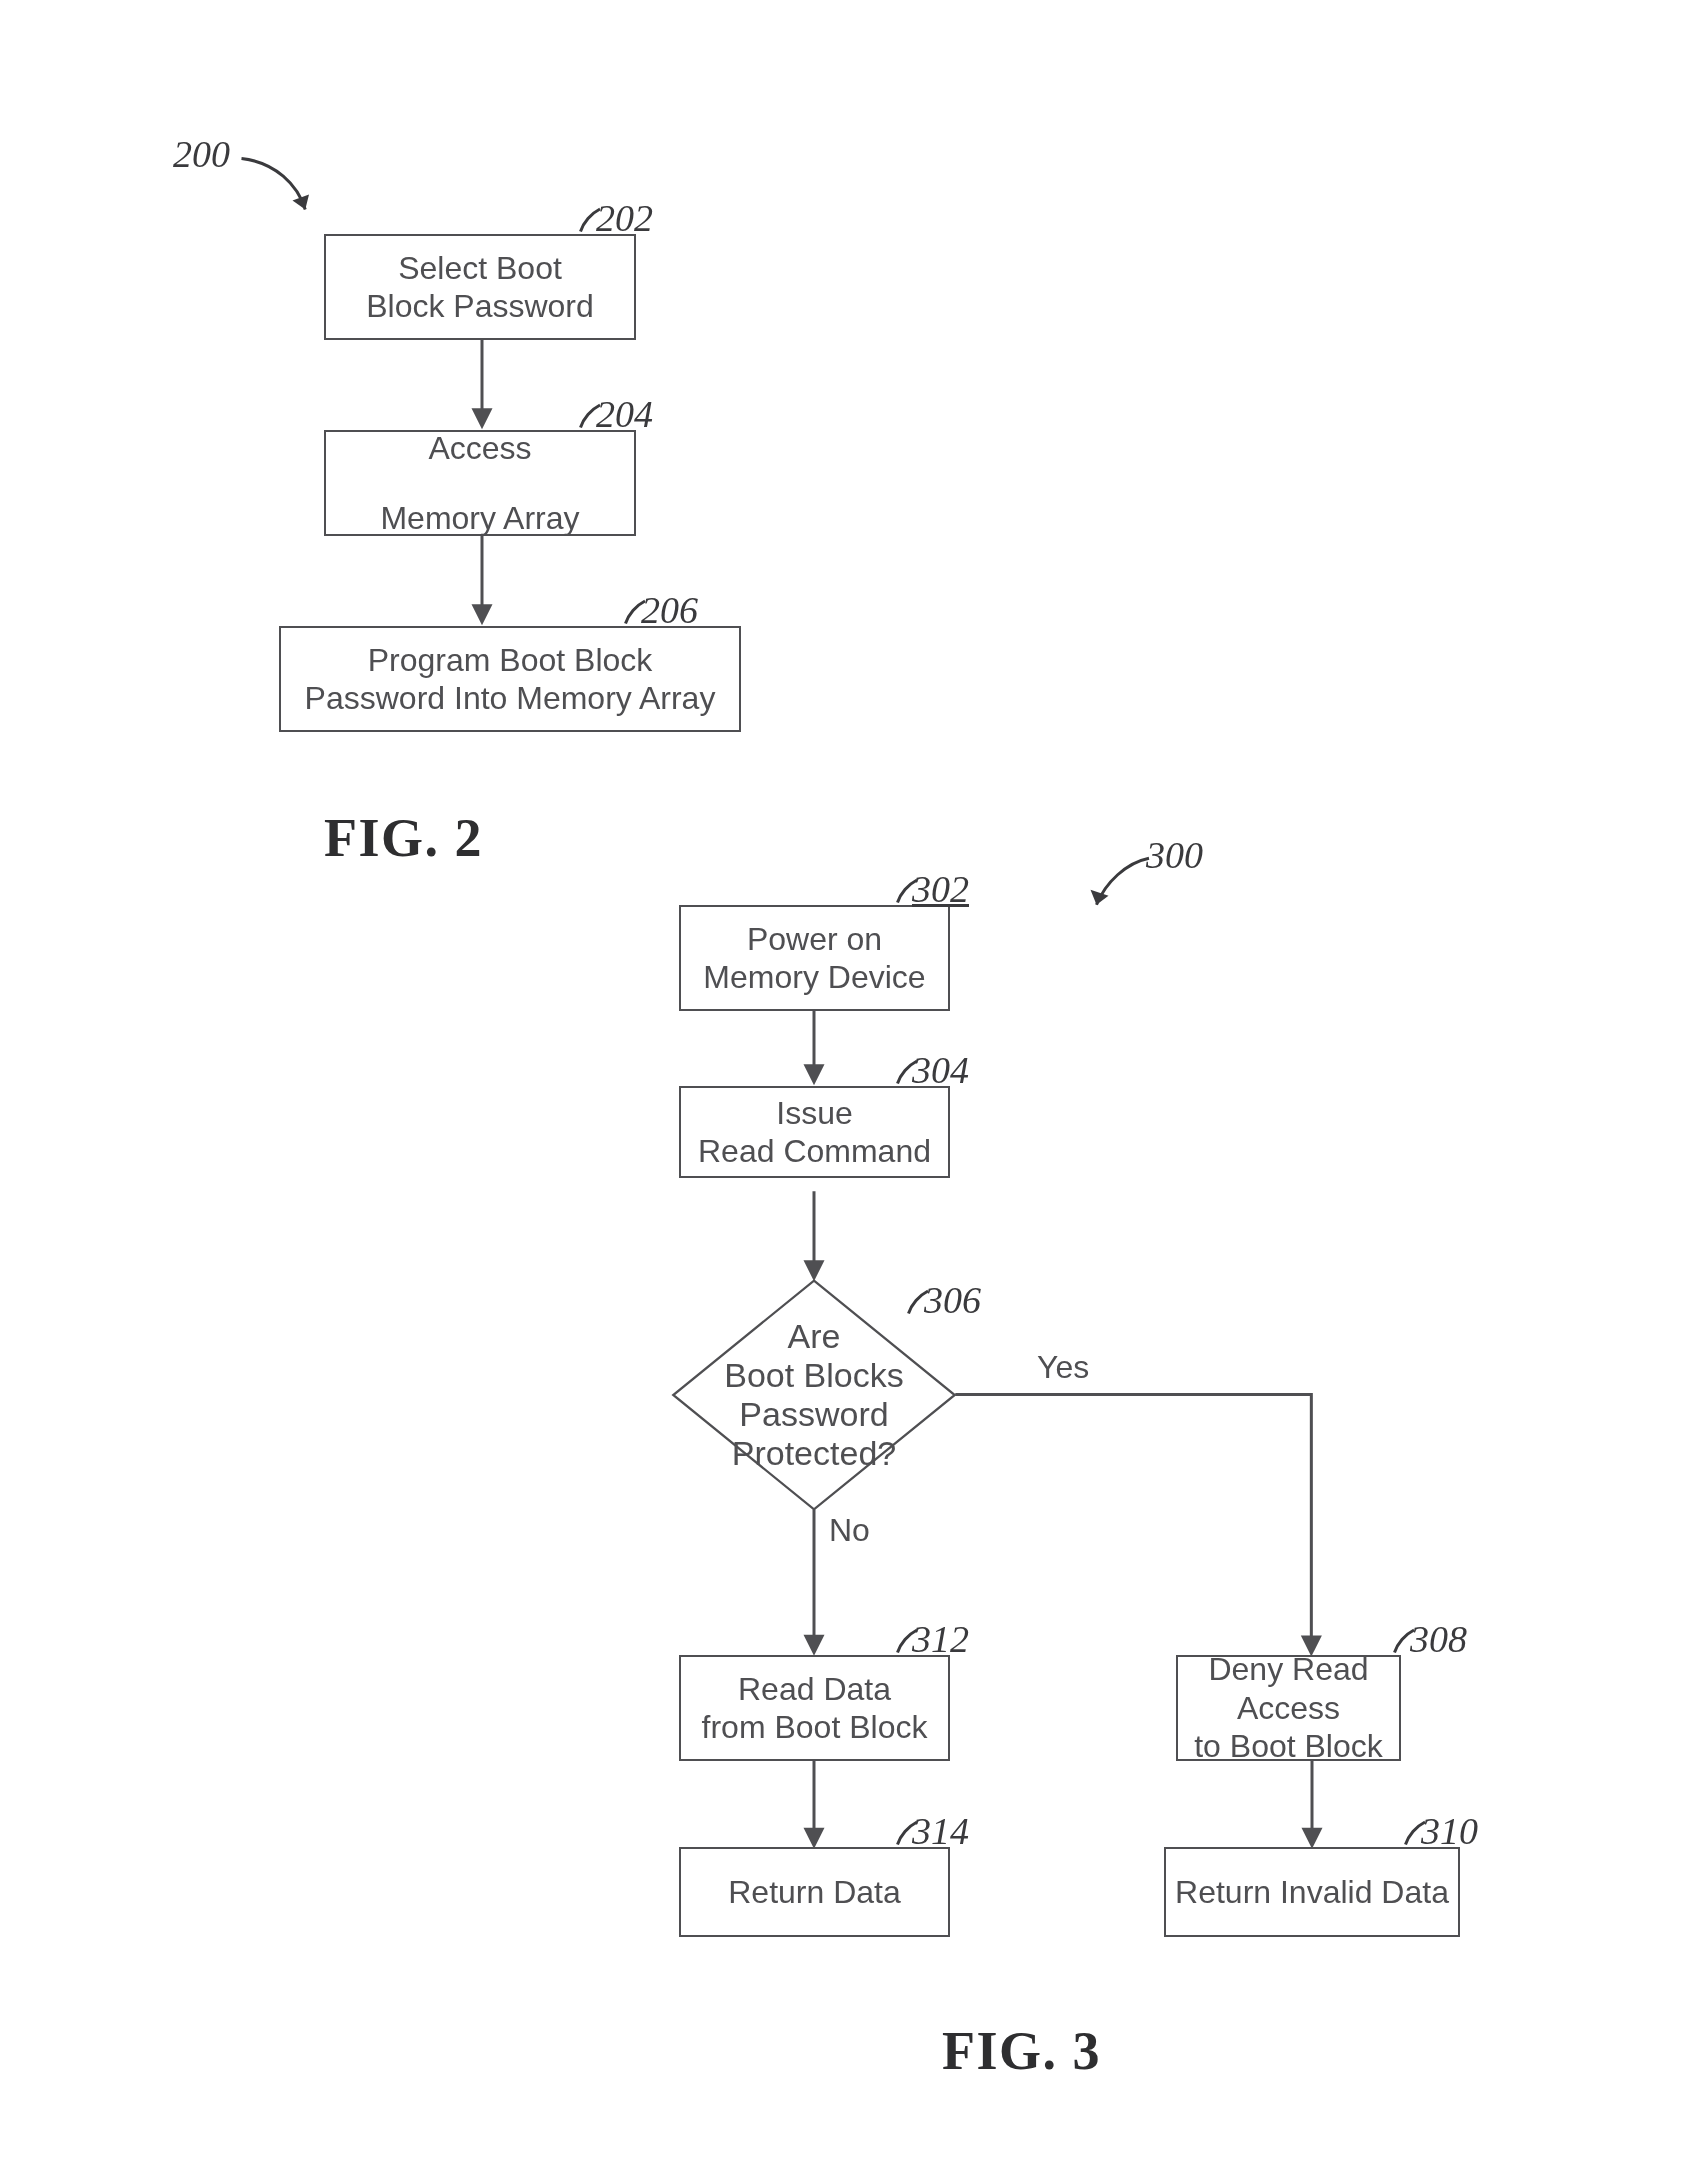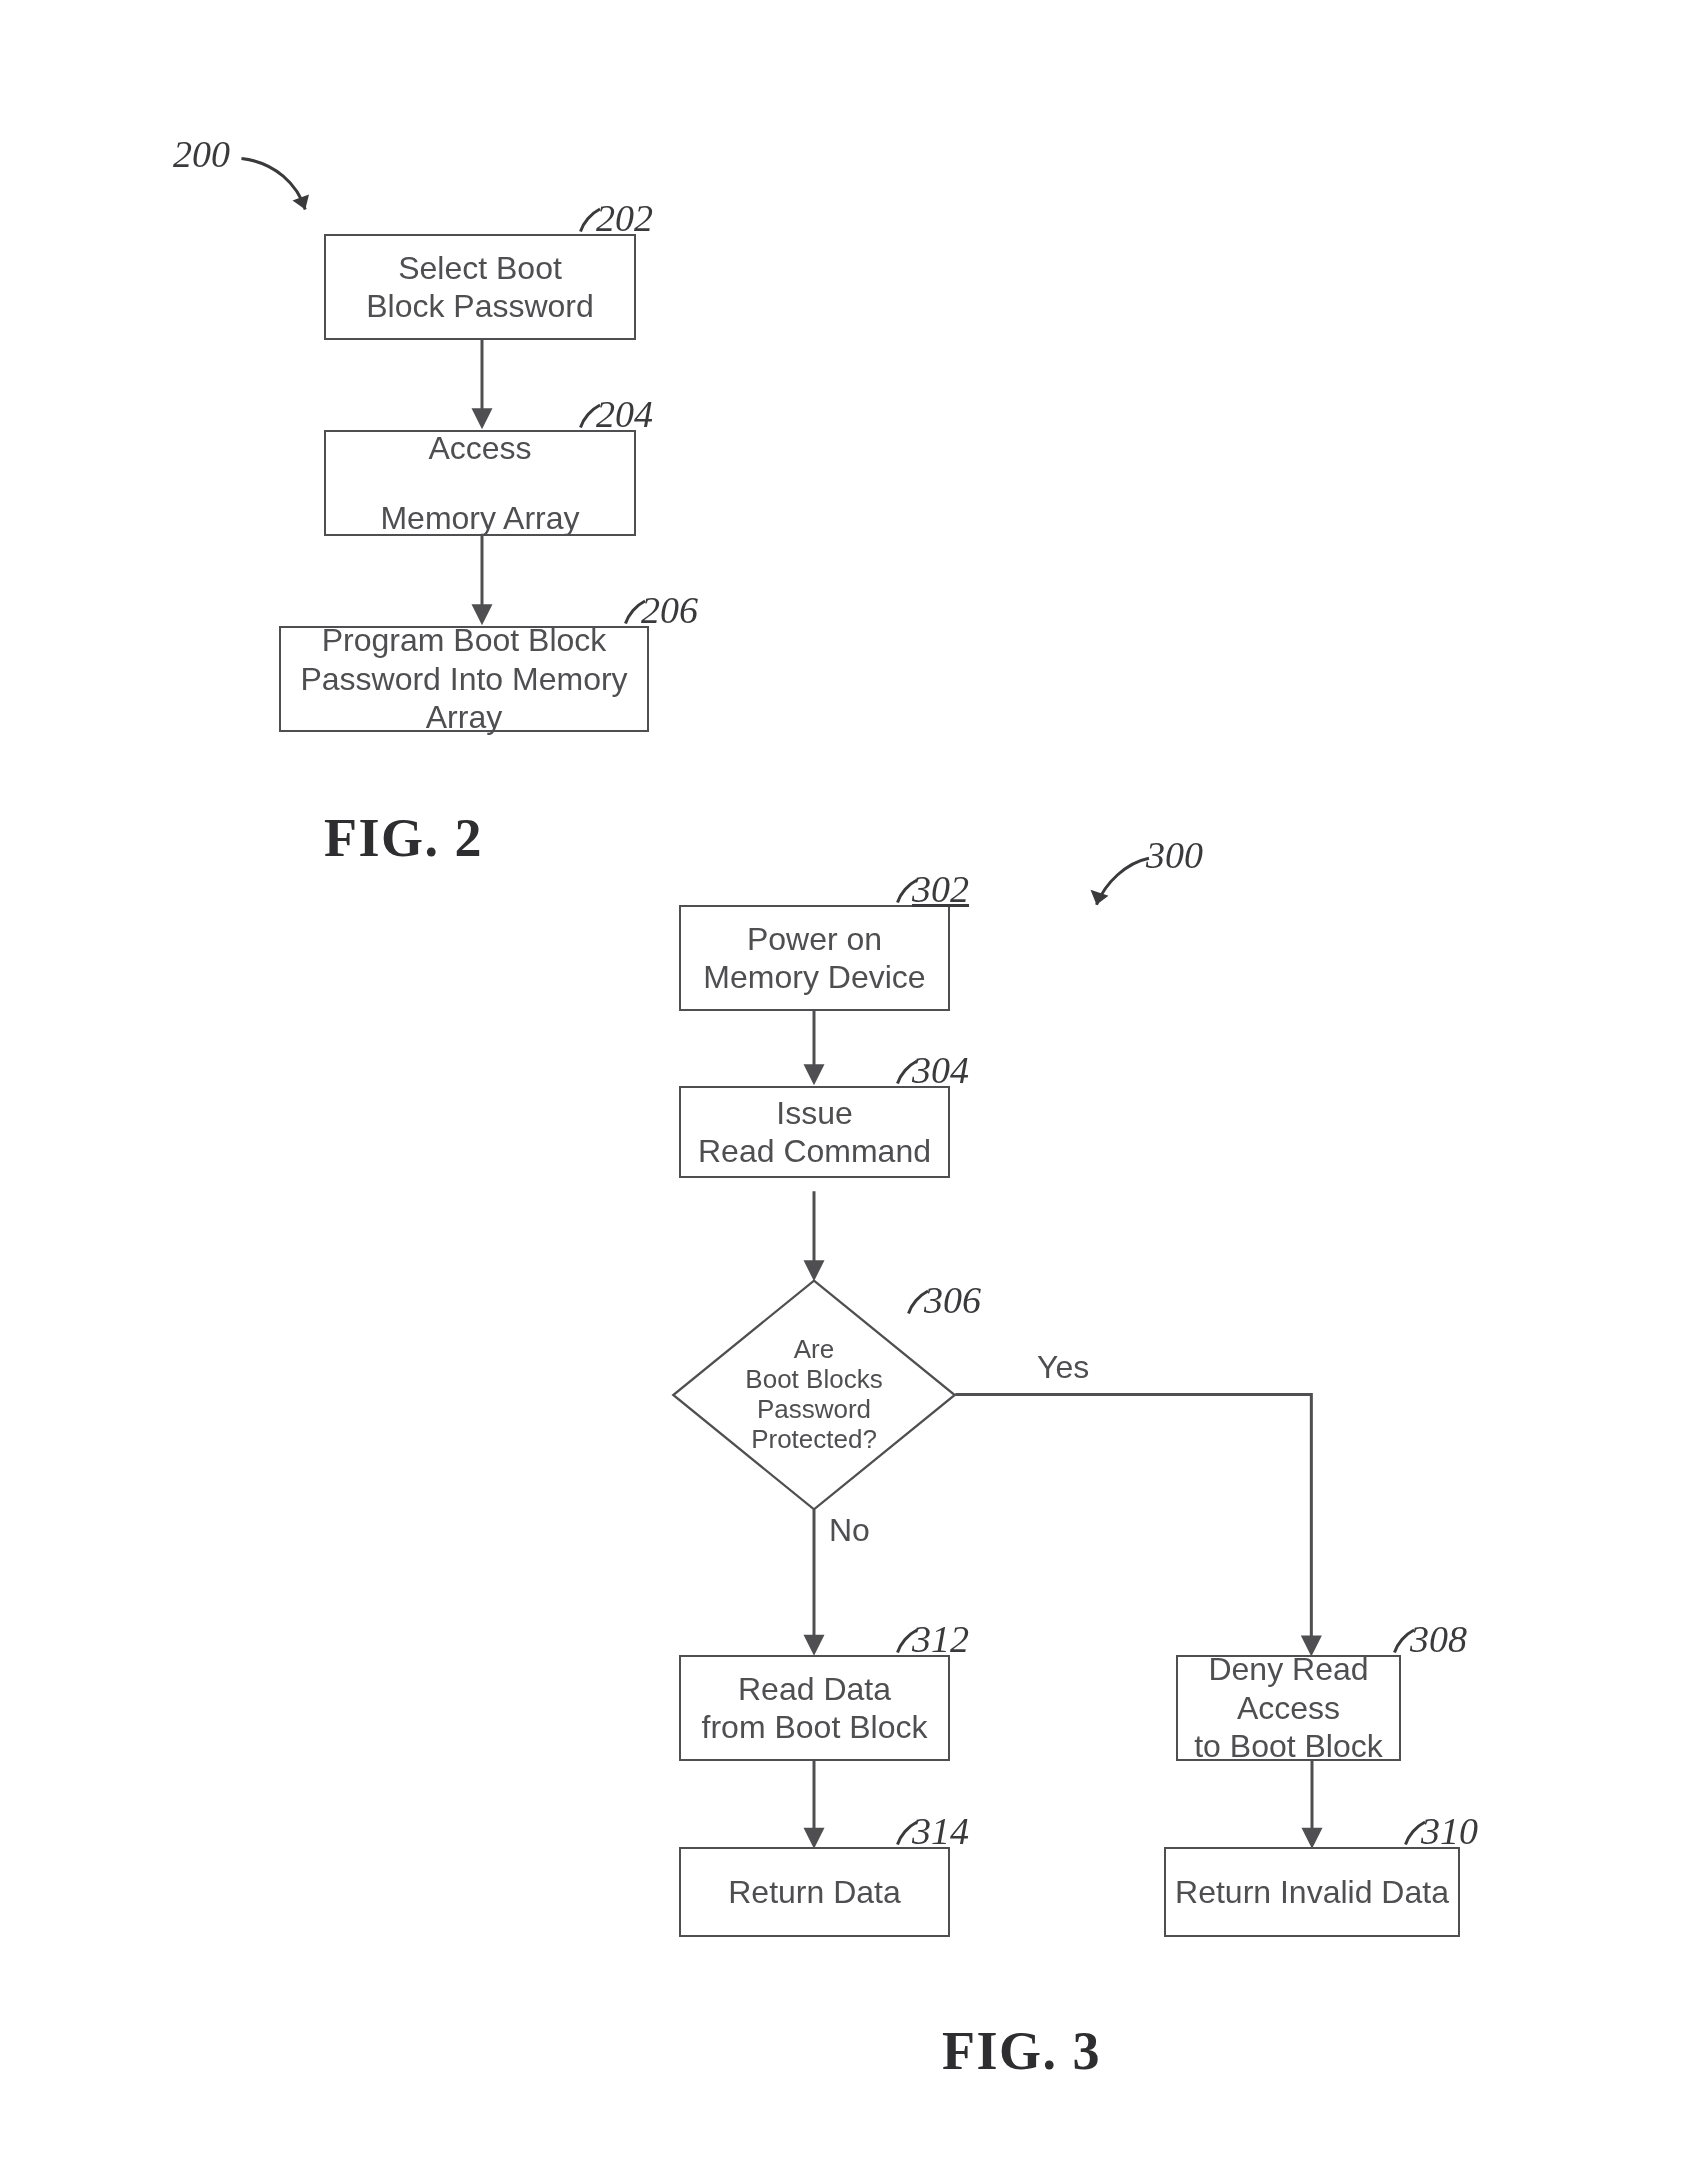--- a/index.html
+++ b/index.html
@@ -48,21 +48,21 @@
     position:absolute;
     box-sizing:border-box;
   }
   .diamond svg{position:absolute;left:0;top:0;}
   .diamond .dtext{
     position:absolute;
     left:0;top:0;right:0;bottom:0;
     display:flex;flex-direction:column;
     justify-content:center;align-items:center;
     text-align:center;
-    font-size:26px;line-height:1.15;
+    font-size:34px;line-height:1.15;
   }
 </style>
 </head>
 <body>
 
 <div class="reflabel" style="left:173px;top:132px;">200</div>
 <svg style="position:absolute;left:234px;top:151px;" width="90" height="75" viewBox="0 0 120 100">
   <path d="M10 10 C 55 15, 85 45, 95 78" fill="none" stroke="#3a3a3d" stroke-width="4"></path>
   <polygon points="95,78 78,66 100,58" fill="#3a3a3d"></polygon>
 </svg>
@@ -88,21 +88,21 @@
 <div class="reflabel" style="left:596px;top:392px;">204</div>
 <svg style="position:absolute;left:576px;top:402px;" width="30" height="30" viewBox="0 0 40 40">
   <path d="M32 4 C 20 10, 10 22, 6 34" fill="none" stroke="#3a3a3d" stroke-width="4"></path>
 </svg>
 
 <svg style="position:absolute;left:467px;top:535px;" width="30" height="98" viewBox="0 0 40 130">
   <line x1="20" y1="0" x2="20" y2="100" stroke="#4f4f52" stroke-width="4"></line>
   <polygon points="20,120 6,92 34,92" fill="#4f4f52"></polygon>
 </svg>
 
-<div class="box" style="left:279px;top:626px;width:370px;height:106px;">
+<div class="box" style="left:279px;top:626px;width:462px;height:106px;">
   <span>Program Boot Block</span>
   <span>Password Into Memory Array</span>
 </div>
 <div class="reflabel" style="left:641px;top:588px;">206</div>
 <svg style="position:absolute;left:621px;top:598px;" width="30" height="30" viewBox="0 0 40 40">
   <path d="M32 4 C 20 10, 10 22, 6 34" fill="none" stroke="#3a3a3d" stroke-width="4"></path>
 </svg>
 
 <div class="figlabel" style="left:324px;top:807px;">FIG. 2</div>
 

